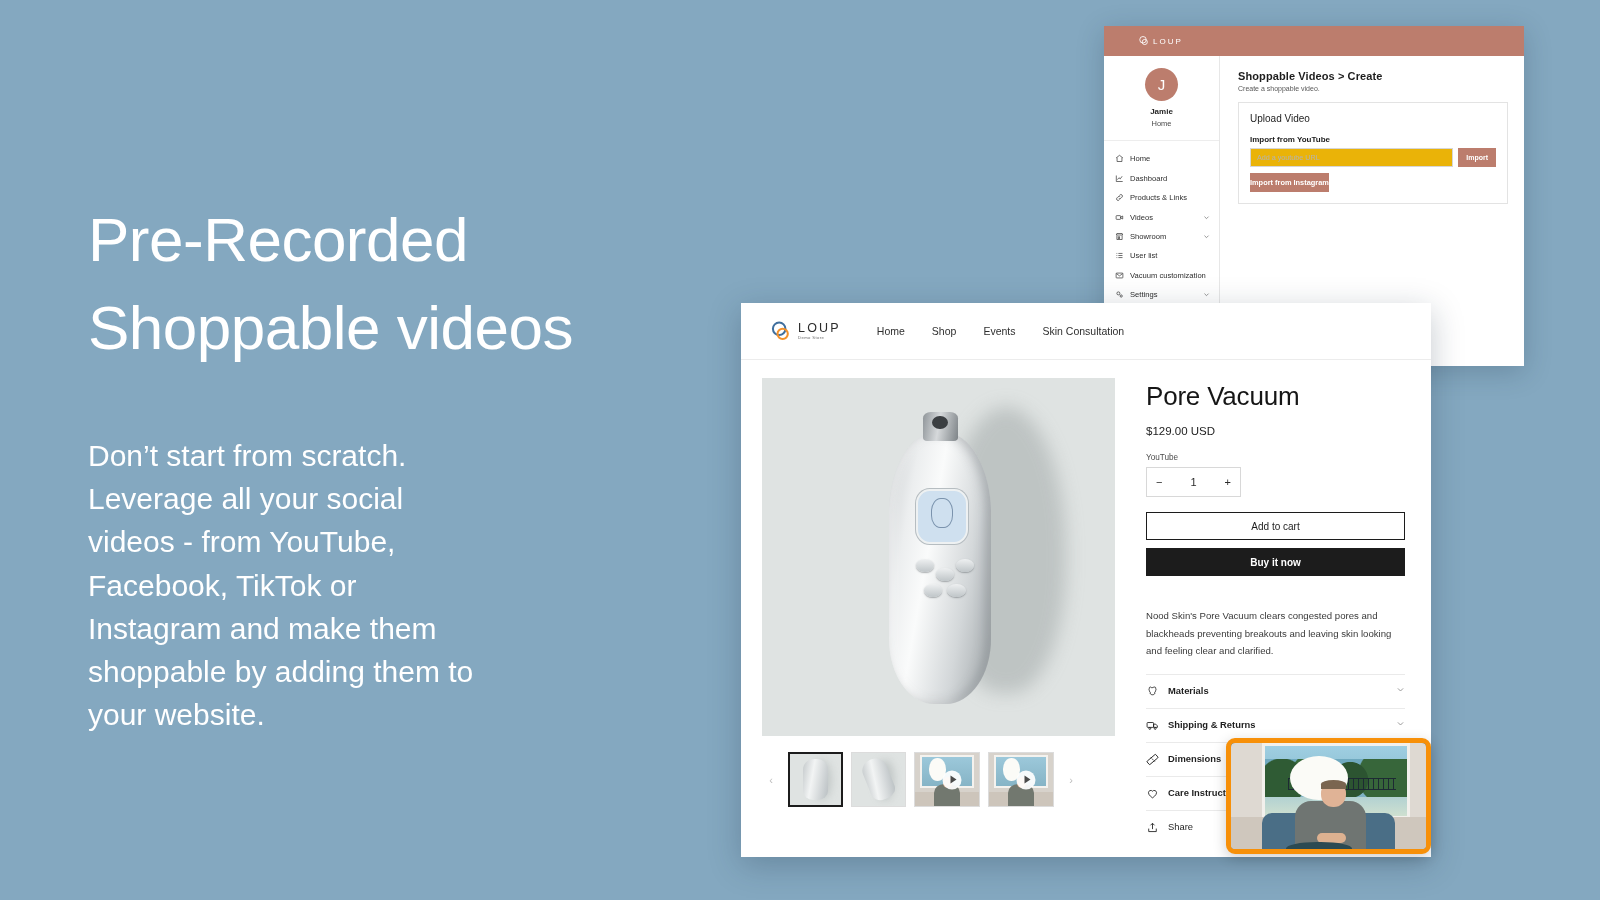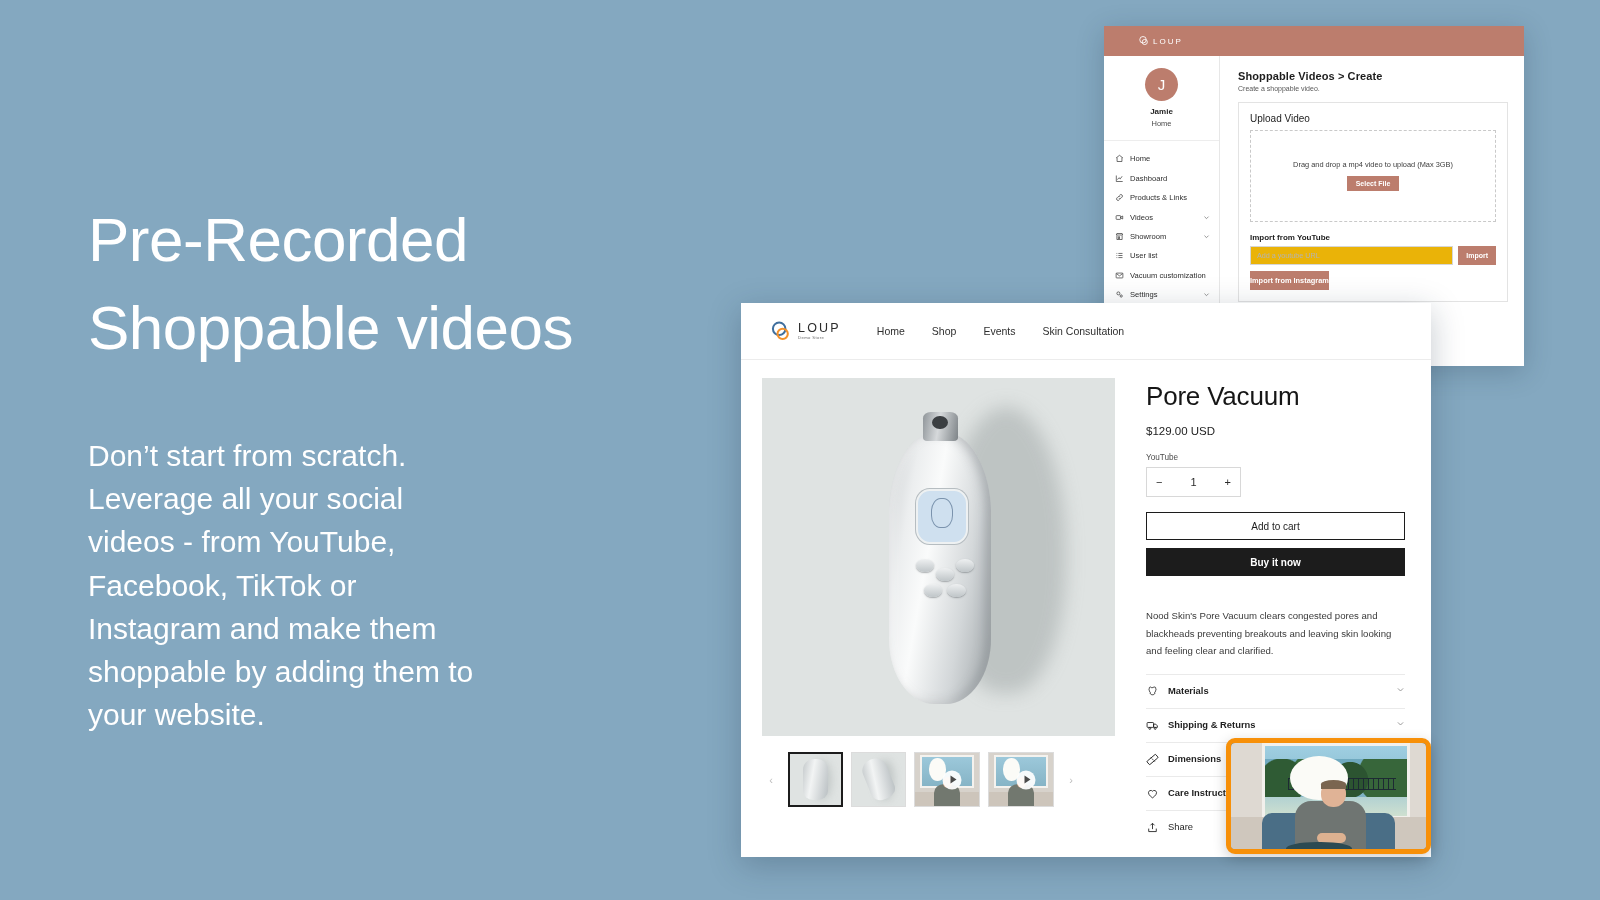--- a/index.html
+++ b/index.html
@@ -407,24 +407,20 @@
       </nav>
     </div>
 
     <div class="admin-main">
       <div class="admin-title">Shoppable Videos &gt; Create</div>
       <div class="admin-sub">Create a shoppable video.</div>
 
       <div class="upload-card">
         <h4>Upload Video</h4>
 
-        <div class="dropzone">
-          <p>Drag and drop a mp4 video to upload (Max 3GB)</p>
-          <button class="btn-terra btn-select">Select File</button>
-        </div>
 
         <div class="yt-label">Import from YouTube</div>
         <div class="yt-row">
           <input class="yt-input" type="text" placeholder="Add a youtube URL" value="" style="">
           <button class="btn-terra btn-import">Import</button>
         </div>
         <button class="btn-terra btn-insta">Import from Instagram</button>
       </div>
     </div>
   </div>

